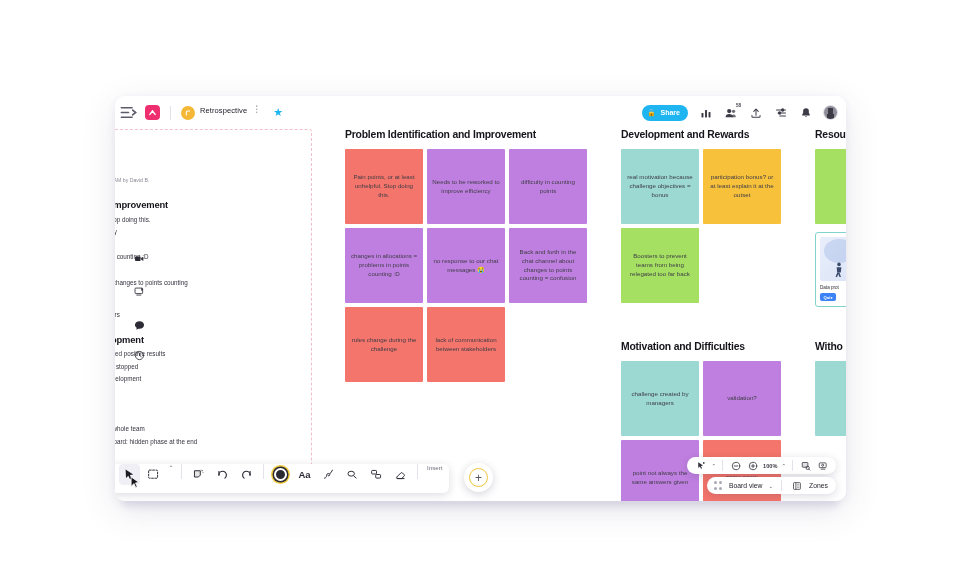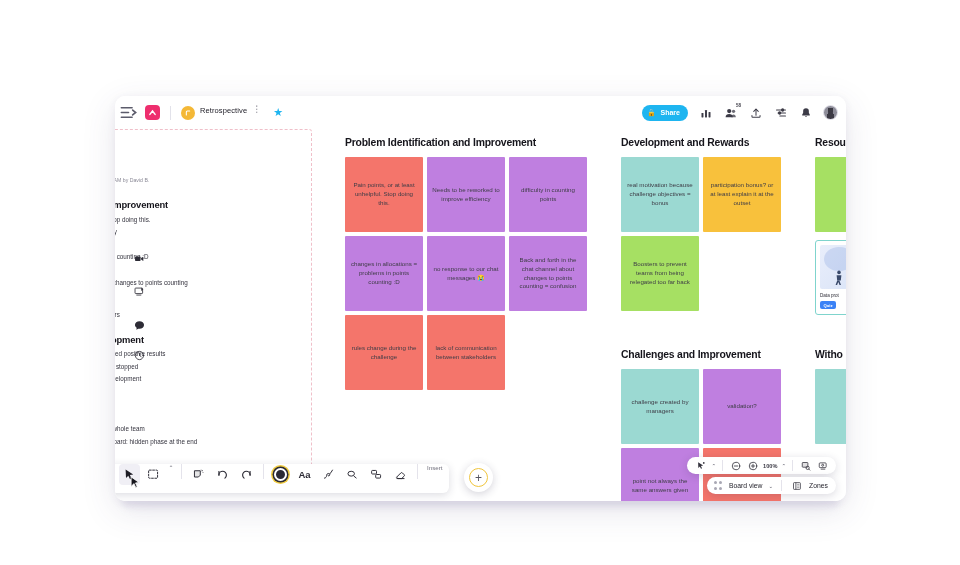--- a/index.html
+++ b/index.html
@@ -146,21 +146,21 @@
     width: 13px; height: 13px;
     display: flex; align-items: center; justify-content: center;
     color: #2d2c36;
   }
   .float-ico svg { width: 11px; height: 11px; }
 
   
   .col { position: absolute; }
   .col-title {
     font-size: 10.4px; font-weight: 700; color: #16151c;
-    letter-spacing: -.2px; white-space: nowrap; margin-top: 8px;
+    letter-spacing: -.2px; white-space: nowrap;
   }
   .notes { display: flex; flex-wrap: wrap; gap: 4px; margin-top: 9px; }
   .note {
     width: 78px; height: 75px;
     border-radius: 1px;
     display: flex; align-items: center; justify-content: center;
     text-align: center;
     padding: 4px 5px;
     font-size: 6.2px; line-height: 1.45;
     color: #3e3c46;
@@ -442,21 +442,21 @@
         <div class="col-title">Development and Rewards</div>
         <div class="notes">
           <div class="note note-teal">real motivation because challenge objectives = bonus</div>
           <div class="note note-yellow">participation bonus? or at least explain it at the outset</div>
           <div class="note note-green">Boosters to prevent teams from being relegated too far back</div>
           <div class="note blank"></div>
         </div>
       </div>
 
       <div class="col" style="left:506px; top:212px; width:170px;">
-        <div class="col-title">Challenges and Improvement</div>
+        <div class="col-title">Motivation and Difficulties</div>
         <div class="notes">
           <div class="note note-teal">challenge created by managers</div>
           <div class="note note-purple">validation?</div>
           <div class="note note-purple">point not always the same answers given</div>
           <div class="note note-red">same score</div>
         </div>
       </div>
 
       <div class="col" style="left:700px; top:0px; width:120px;">
         <div class="col-title">Resou</div>

